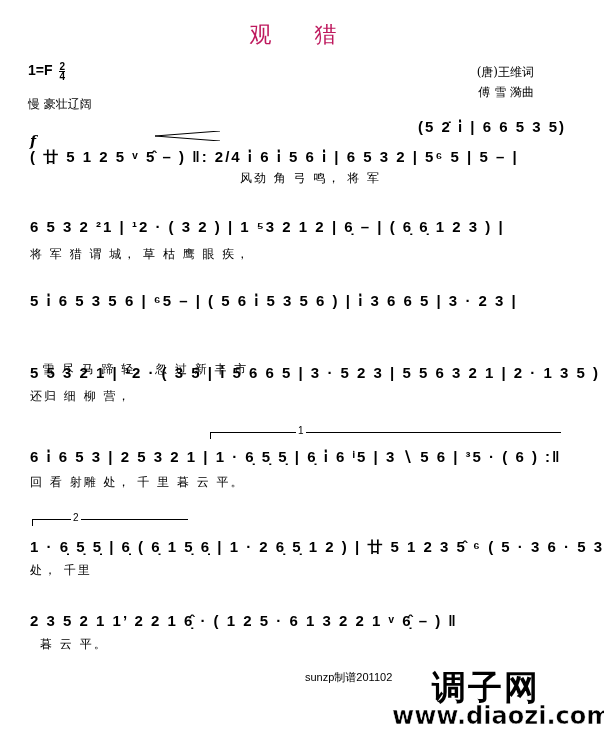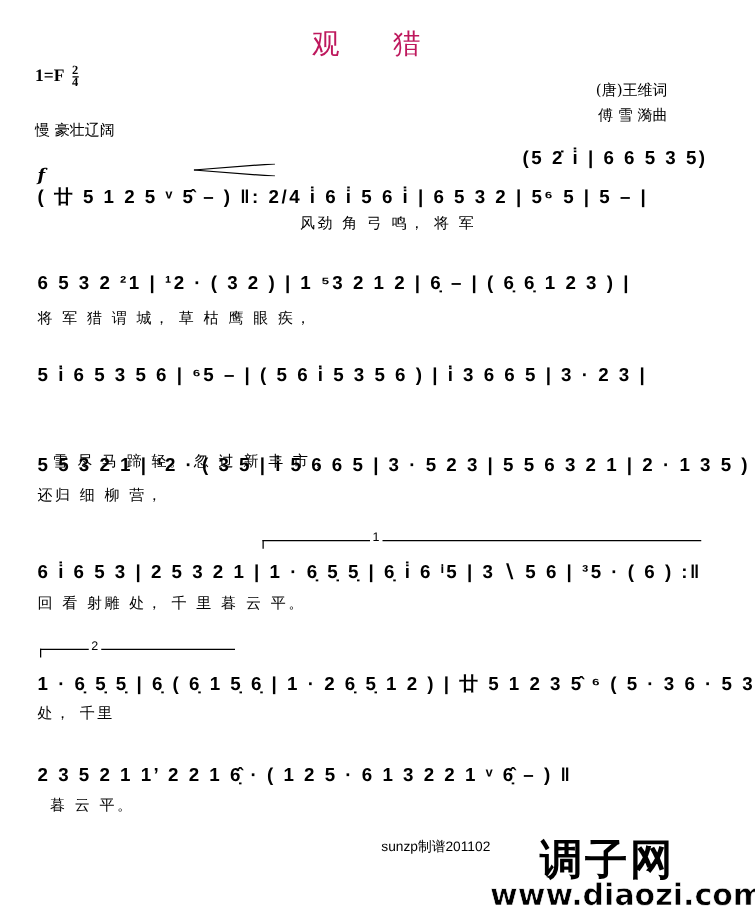--- a/index.html
+++ b/index.html
@@ -1,21 +1,21 @@
 <!DOCTYPE html>
 <html><head>
 <meta charset="utf-8">
 <style>
   html, body { margin:0; padding:0; background:#ffffff; }
   body { width:604px; height:735px; position:relative; overflow:hidden;
          font-family:"Liberation Sans", "DejaVu Sans", sans-serif; color:#000; }
   .abs { position:absolute; white-space:nowrap; }
   .title { left:0; width:604px; top:20px; text-align:center; font-family:"DejaVu Serif", serif;
            font-size:22px; color:#be185d; letter-spacing:18px; }
-  .key { left:28px; top:52px; font-size:14px; font-weight:bold;font-family:Liberation Serif, serif; }
+  .key { left:28px; top:62px; font-size:14px; font-weight:bold; }
   .frac { display:inline-block; vertical-align:middle; text-align:center; font-size:10px; line-height:9px; margin-left:3px; }
   .frac span { display:block; }
   .frac span.num { border-bottom:1.5px solid #000; }
   .credit { right:70px; font-family:"DejaVu Serif", serif; font-size:12px; text-align:left; }
   .tempo { left:28px; top:96px; font-family:"DejaVu Serif", serif; font-size:12px; }
   .notes { font-family:"Liberation Sans", sans-serif; font-weight:bold; font-size:15px; letter-spacing:2px; }
   .lyr { font-family:"DejaVu Serif", serif; font-size:12px; letter-spacing:2px; }
   .dyn { left:30px; top:133px; font-family:"DejaVu Serif", serif; font-style:italic; font-weight:bold; font-size:14px; }
   .hair { left:155px; top:131px; width:65px; height:10px; }
   .volta { border-top:1px solid #000; border-left:1px solid #000; height:6px; }

